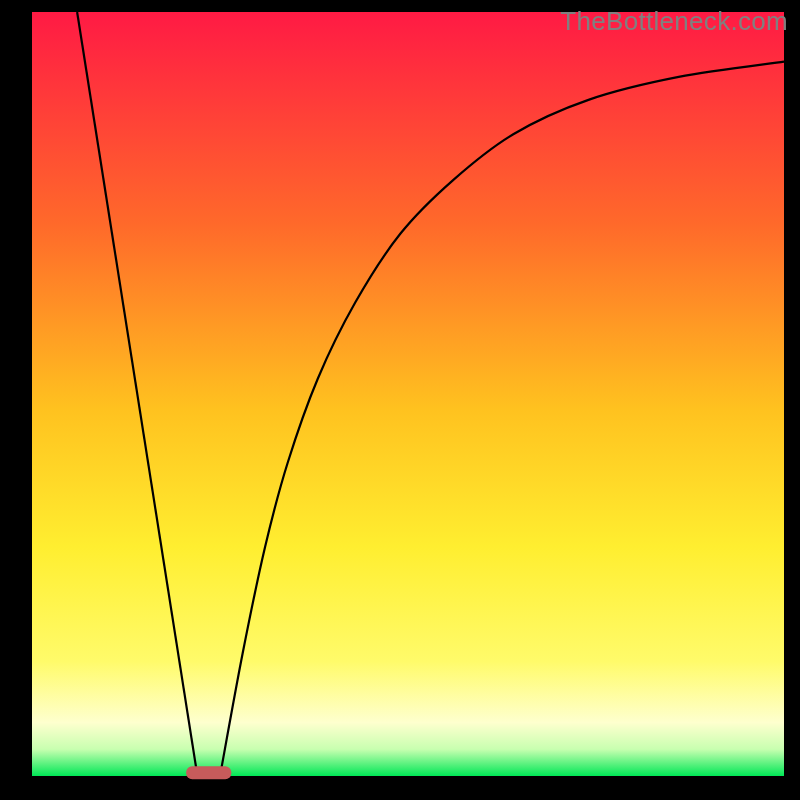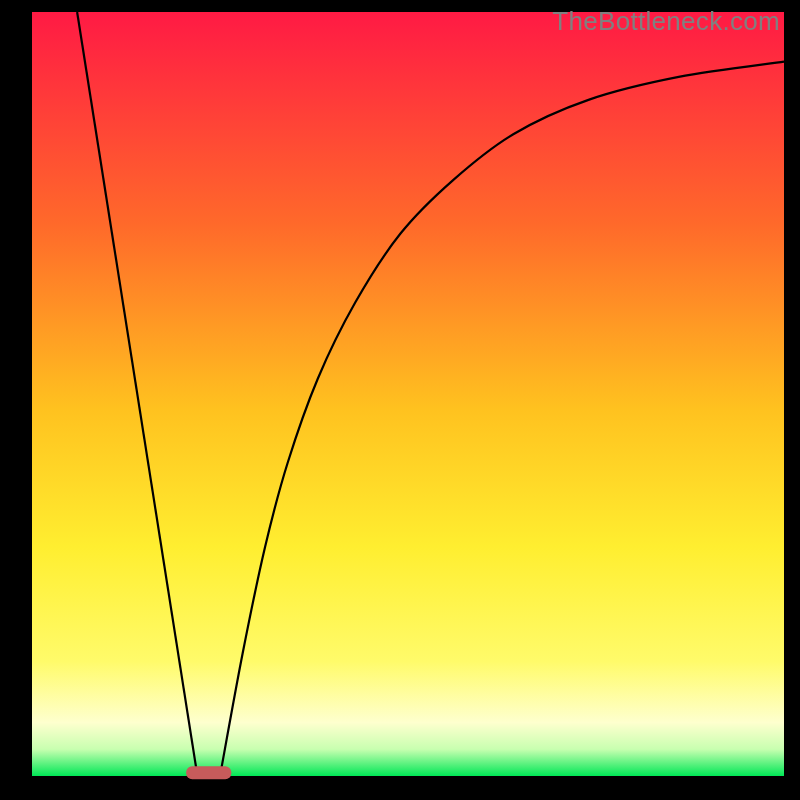--- a/index.html
+++ b/index.html
@@ -13,21 +13,21 @@
   }
   .frame {
     position: relative;
     width: 800px;
     height: 800px;
     background: #000;
   }
   .watermark {
     position: absolute;
     top: 6px;
-    right: 20px;
+    right: 12px;
     color: #808080;
     font-size: 26px;
     font-weight: 400;
     letter-spacing: 0.3px;
     z-index: 10;
   }
   svg {
     display: block;
   }
 </style>

